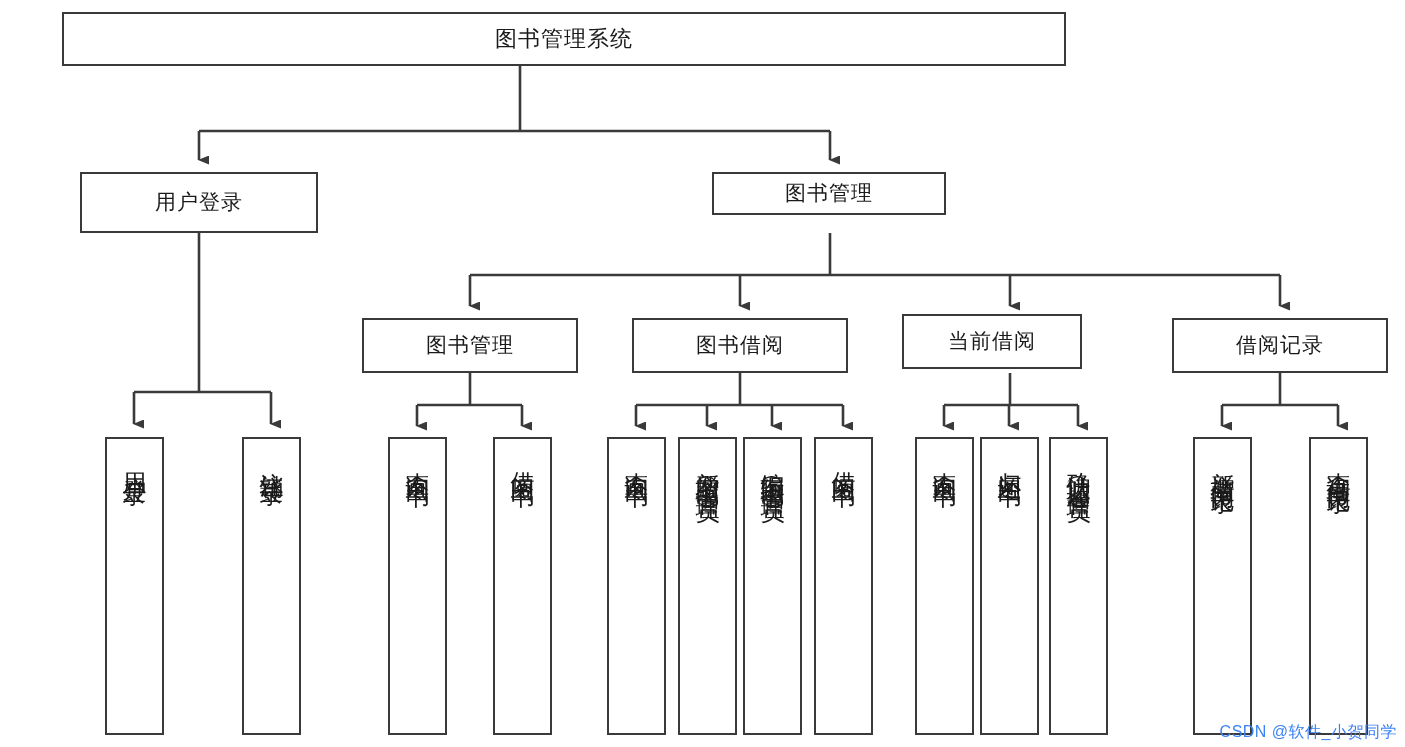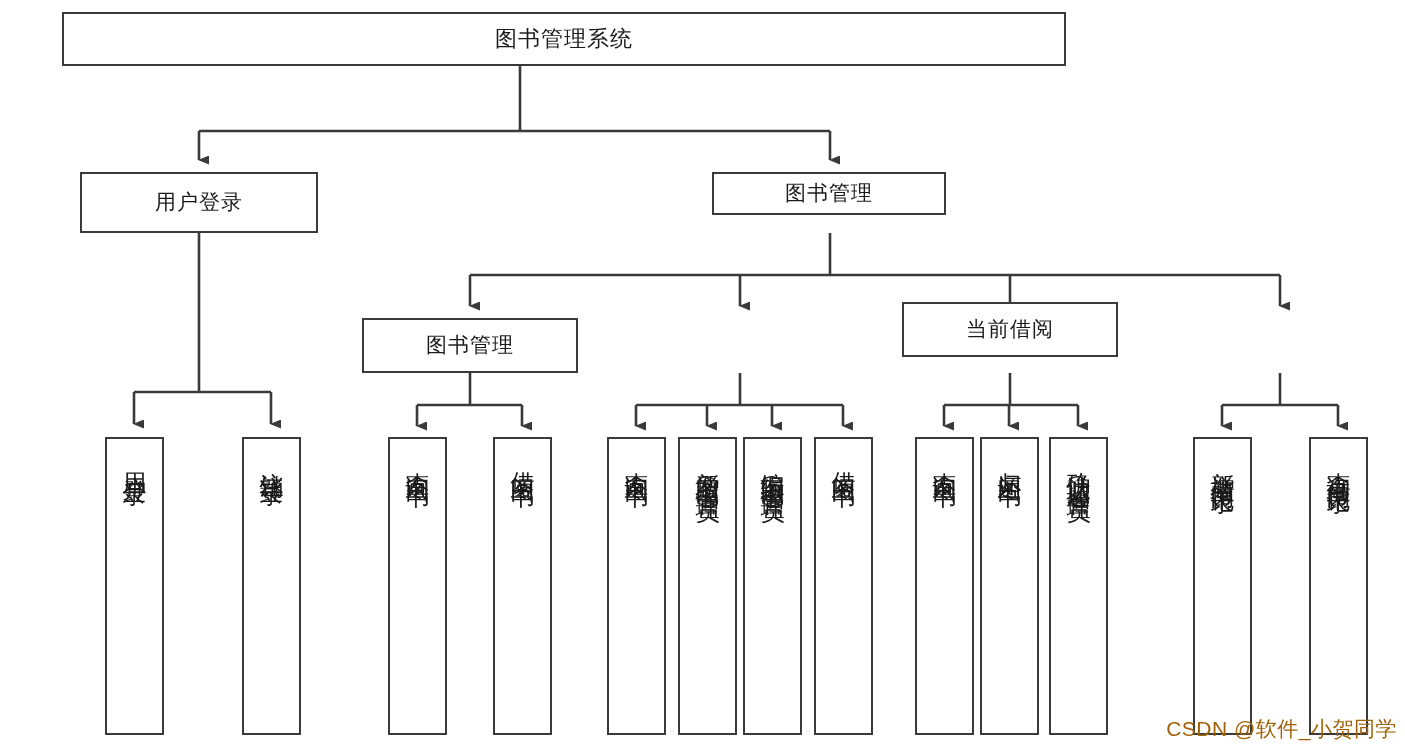--- a/index.html
+++ b/index.html
@@ -45,22 +45,22 @@
     font-size:24px;
     line-height:1.0;
     letter-spacing:4px;
     white-space:nowrap;
   }
 
   .watermark{
     position:absolute;
     right:8px;
     bottom:4px;
-    font-size:21px;
-    color:#a16207;
+    font-size:16px;
+    color:#3b82f6;
     letter-spacing:0.5px;
     white-space:nowrap;
     user-select:none;
   }
 </style>
 </head>
 <body>
 
 <div id="canvas">
 
@@ -121,22 +121,28 @@
   <div class="node lvl1" style="left:80px;top:172px;width:238px;height:61px;">
     <span class="lbl">用户登录</span>
   </div>
   <div class="node lvl1" style="left:712px;top:172px;width:234px;height:43px;">
     <span class="lbl">图书管理</span>
   </div>
 
   <div class="node lvl2" style="left:362px;top:318px;width:216px;height:55px;">
     <span class="lbl">图书管理</span>
   </div>
-  <div class="node lvl2" style="left:902px;top:302px;width:216px;height:55px;">
+  <div class="node lvl2" style="left:632px;top:318px;width:216px;height:55px;">
+    <span class="lbl">图书借阅</span>
+  </div>
+  <div class="node lvl2" style="left:902px;top:314px;width:180px;height:55px;">
     <span class="lbl">当前借阅</span>
+  </div>
+  <div class="node lvl2" style="left:1172px;top:318px;width:216px;height:55px;">
+    <span class="lbl">借阅记录</span>
   </div>
 
   <div class="node leaf" style="left:105px;top:437px;width:59px;height:298px;">
     <span class="lbl">用户登录</span>
   </div>
   <div class="node leaf" style="left:242px;top:437px;width:59px;height:298px;">
     <span class="lbl">注销登录</span>
   </div>
 
   <div class="node leaf" style="left:388px;top:437px;width:59px;height:298px;">

